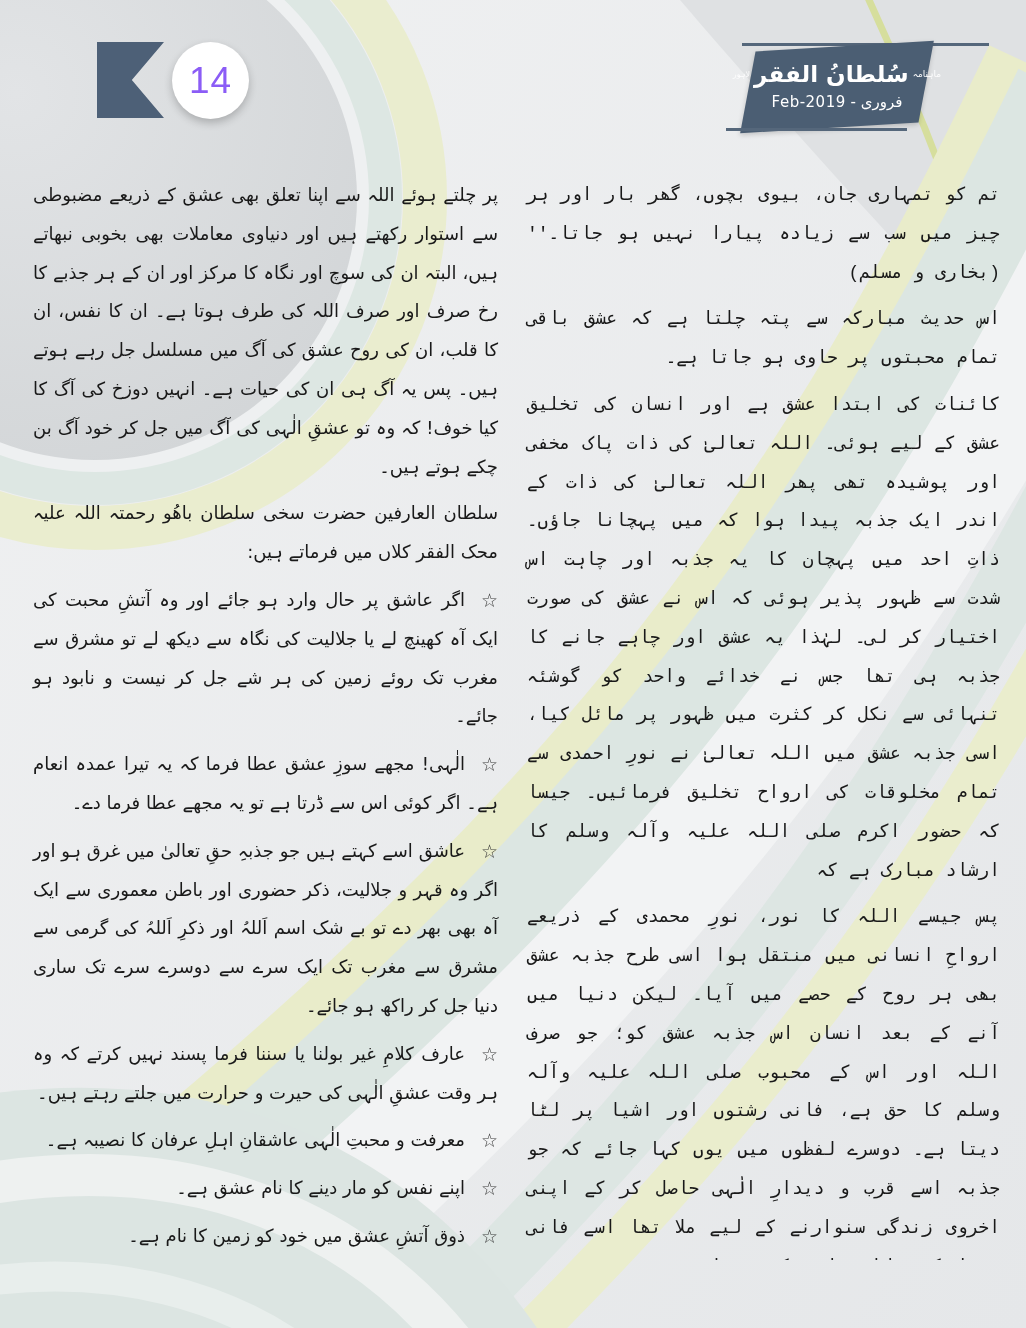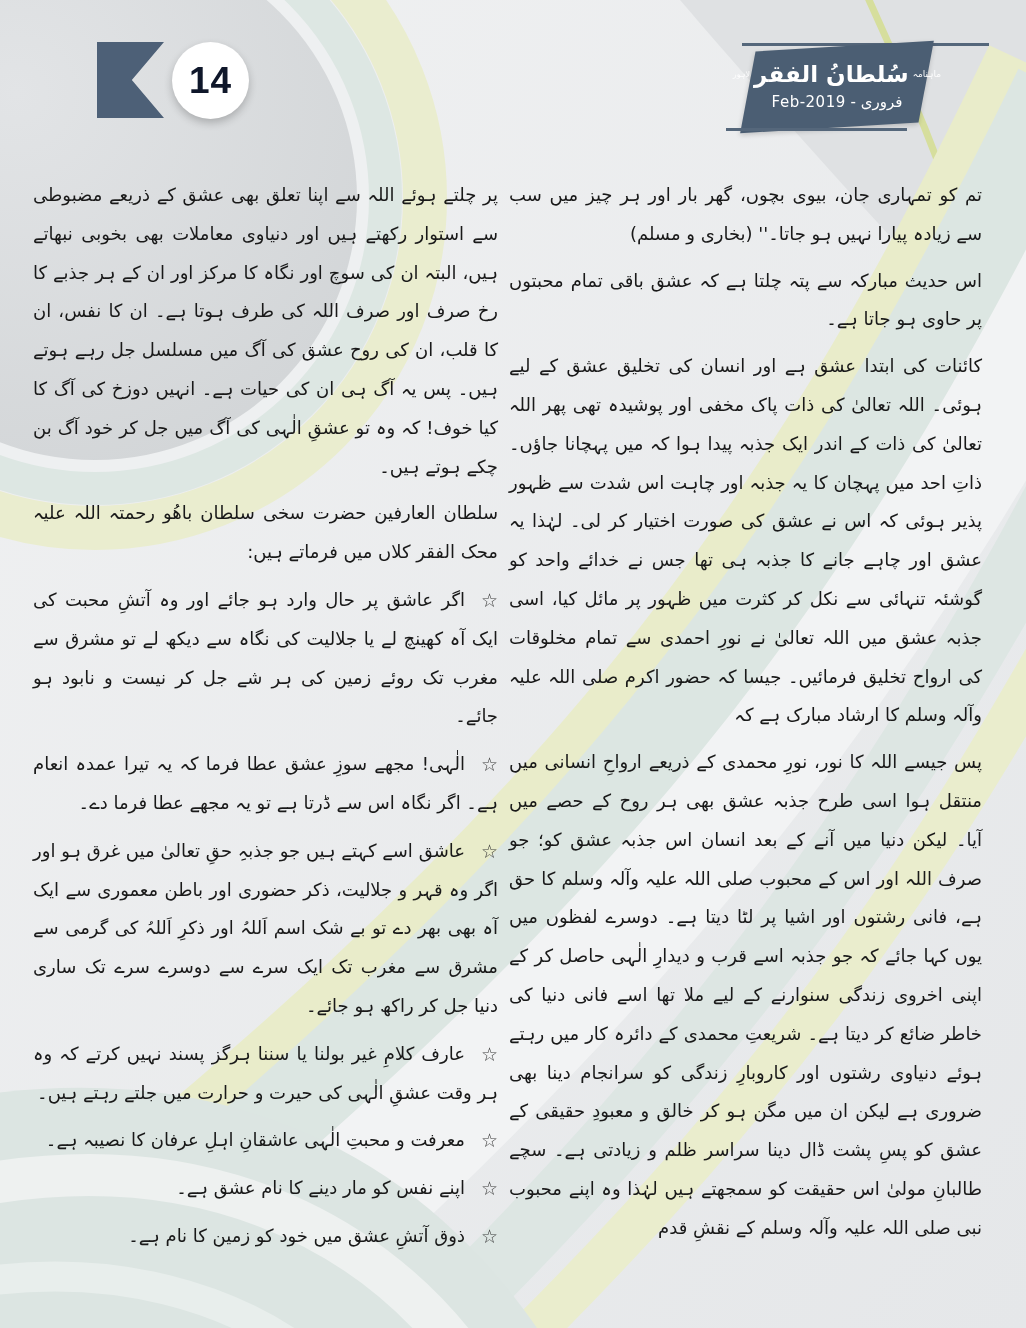--- a/index.html
+++ b/index.html
@@ -16,21 +16,21 @@
     background:#4d6077;
     clip-path:polygon(0 0,100% 0,52% 50%,100% 100%,0 100%);
   }
   .page-circle{
     position:absolute;left:172px;top:42px;width:77px;height:77px;
     background:#ffffff;border-radius:50%;
     box-shadow:0 4px 9px rgba(0,0,0,0.22);
     display:flex;align-items:center;justify-content:center;
   }
   .page-circle span{
-    font-size:37px;font-weight:bold;color:#0f172a;letter-spacing:1px;
+    font-size:37px;font-weight:normal;color:#8b5cf6;letter-spacing:1px;
     font-family:"Liberation Sans",sans-serif;
   }
 
   
   .rule{position:absolute;height:3px;background:#55677b;}
   .rule-top{left:742px;top:43px;width:247px;}
   .rule-bottom{left:726px;top:128px;width:181px;}
   .logo-box{
     position:absolute;left:749px;top:46px;width:176px;height:82px;
     background:#4b5e73;
@@ -49,21 +49,21 @@
   .logo-title{font-size:23px;font-weight:bold;white-space:nowrap;}
   .logo-city{font-size:8px;opacity:.95;}
   .logo-date{font-size:15px;margin-top:7px;direction:rtl;white-space:nowrap;letter-spacing:.5px;}
 
   
   .col{
     position:absolute;top:168px;height:1092px;overflow:hidden;
     direction:rtl;text-align:justify;
     color:#191919;font-size:18px;line-height:38.8px;
   }
-  .col-right{left:501px;width:489px;}
+  .col-right{left:519px;width:489px;font-family:Liberation Mono, monospace;}
   .col-left{left:25px;width:481px;}
   .col p{margin:8px;padding:0;}
   .star{
     display:inline-block;font-size:19px;color:#3a3a3a;
     padding-left:16px; 
     transform:translateY(1px);
   }
 </style>
 </head>
 <body>
@@ -136,25 +136,25 @@
 
 <section class="col col-left">
 
     <p><span>پر چلتے ہوئے اللہ سے اپنا تعلق بھی عشق کے ذریعے مضبوطی سے استوار رکھتے ہیں اور دنیاوی معاملات بھی بخوبی نبھاتے ہیں، البتہ ان کی سوچ اور نگاہ کا مرکز اور ان کے ہر جذبے کا رخ صرف اور صرف اللہ کی طرف ہوتا ہے۔ ان کا نفس، ان کا قلب، ان کی روح عشق کی آگ میں مسلسل جل رہے ہوتے ہیں۔ پس یہ آگ ہی ان کی حیات ہے۔ انہیں دوزخ کی آگ کا کیا خوف! کہ وہ تو عشقِ الٰہی کی آگ میں جل کر خود آگ بن چکے ہوتے ہیں۔</span></p>
 
     <p><span>سلطان العارفین حضرت سخی سلطان باھُو رحمتہ اللہ علیہ محک الفقر کلاں میں فرماتے ہیں:</span></p>
 
 
     <p><span class="star">☆</span><span>اگر عاشق پر حال وارد ہو جائے اور وہ آتشِ محبت کی ایک آہ کھینچ لے یا جلالیت کی نگاہ سے دیکھ لے تو مشرق سے مغرب تک روئے زمین کی ہر شے جل کر نیست و نابود ہو جائے۔</span></p>
 
-    <p><span class="star">☆</span><span>الٰہی! مجھے سوزِ عشق عطا فرما کہ یہ تیرا عمدہ انعام ہے۔ اگر نگاہ اس سے ڈرتا ہے تو یہ مجھے عطا فرما دے۔</span></p>
+    <p><span class="star">☆</span><span>الٰہی! مجھے سوزِ عشق عطا فرما کہ یہ تیرا عمدہ انعام ہے۔ اگر کوئی اس سے ڈرتا ہے تو یہ مجھے عطا فرما دے۔</span></p>
 
     <p><span class="star">☆</span><span>عاشق اسے کہتے ہیں جو جذبہِ حقِ تعالیٰ میں غرق ہو اور اگر وہ قہر و جلالیت، ذکر حضوری اور باطن معموری سے ایک آہ بھی بھر دے تو بے شک اسم اَللہُ اور ذکرِ اَللہُ کی گرمی سے مشرق سے مغرب تک ایک سرے سے دوسرے سرے تک ساری دنیا جل کر راکھ ہو جائے۔</span></p>
 
-    <p><span class="star">☆</span><span>عارف کلامِ غیر بولنا یا سننا ہرگز پسند نہیں کرتے کہ وہ ہر وقت عشقِ الٰہی کی حیرت و حرارت میں جلتے رہتے ہیں۔</span></p>
+    <p><span class="star">☆</span><span>عارف کلامِ غیر بولنا یا سننا فرما پسند نہیں کرتے کہ وہ ہر وقت عشقِ الٰہی کی حیرت و حرارت میں جلتے رہتے ہیں۔</span></p>
 
     <p><span class="star">☆</span><span>معرفت و محبتِ الٰہی عاشقانِ اہلِ عرفان کا نصیبہ ہے۔</span></p>
 
     <p><span class="star">☆</span><span>اپنے نفس کو مار دینے کا نام عشق ہے۔</span></p>
 
     <p><span class="star">☆</span><span>ذوق آتشِ عشق میں خود کو زمین کا نام ہے۔</span></p>
 
   </section>
 
 </body></html>

